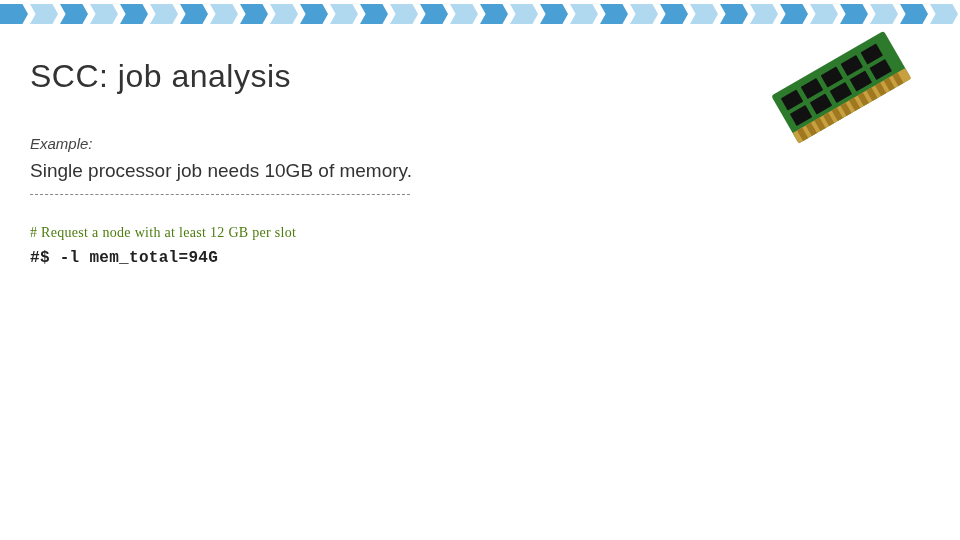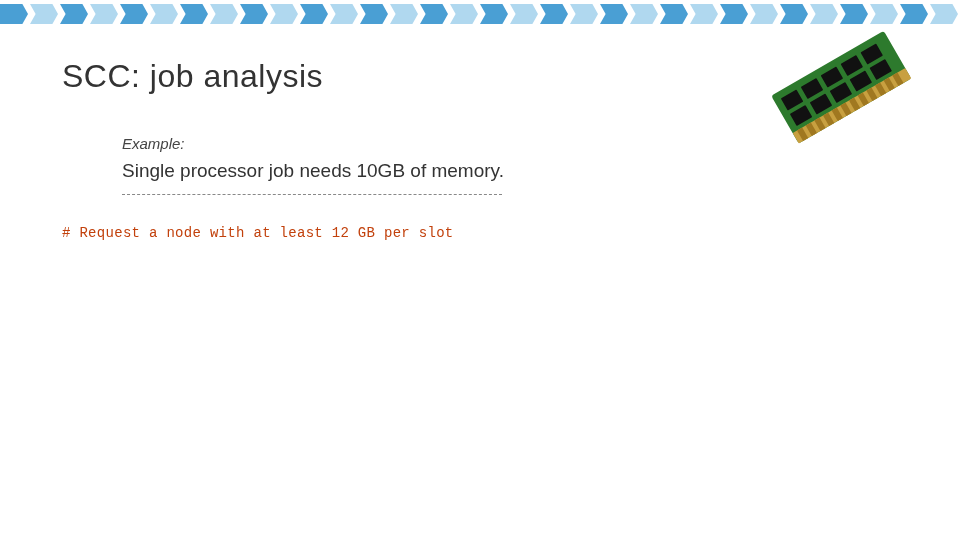--- a/index.html
+++ b/index.html
@@ -44,21 +44,21 @@
 
     
 
     
     .main-content {
       position: absolute;
       top: 28px;
       left: 0;
       right: 0;
       bottom: 0;
-      padding: 30px 62px;
+      padding: 30px 30px;
     }
 
     
     .page-title {
       font-size: 32px;
       font-weight: 300;
       color: #333333;
       margin-bottom: 40px;
       letter-spacing: 0.5px;
     }
@@ -69,21 +69,20 @@
       top: 20px;
       right: 40px;
       width: 160px;
       height: 130px;
     }
 
     
 
     
     .example-section {
-      margin-left: 60px;
       margin-top: 10px;
     }
 
     .example-label {
       font-style: italic;
       font-size: 15px;
       color: #444;
       margin-bottom: 8px;
     }
 
@@ -100,23 +99,23 @@
       width: 380px;
       margin-bottom: 30px;
     }
 
     
     .code-section {
       margin-top: 10px;
     }
 
     .code-comment {
-      font-family: Liberation Mono, monospace;
+      font-family: Liberation Serif, serif;
       font-size: 14px;
-      color: #c2410c;
+      color: #4d7c0f;
       margin-bottom: 8px;
       letter-spacing: 0.3px;
     }
 
     .code-line {
       font-family: 'Courier New', Courier, monospace;
       font-size: 16px;
       font-weight: 600;
       color: #222;
       letter-spacing: 0.3px;
@@ -208,16 +207,17 @@
     <div class="example-text">Single processor job needs 10GB of memory.</div>
 
     <div class="divider-line"></div>
 
   </div>
 
   <div class="code-section">
 
     <div class="code-comment"># Request a node with at least 12 GB per slot</div>
 
+    <div class="code-line">#$ -l mem_total=94G</div>
 
   </div>
 
 </div>
 
 </body></html>

